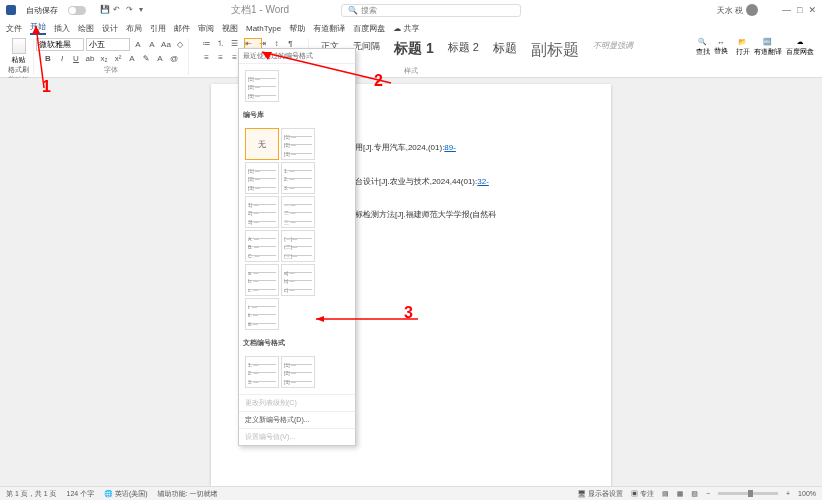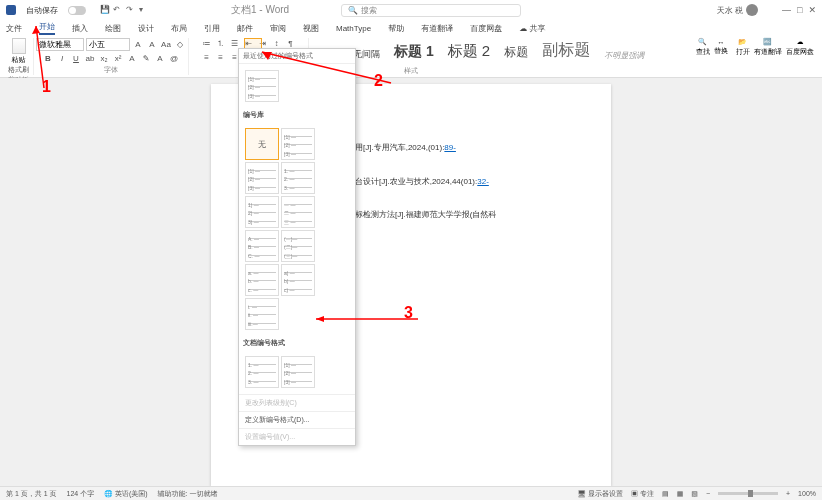--- a/index.html
+++ b/index.html
@@ -10,40 +10,40 @@
 .title-bar .toggle{width:18px;height:9px;background:#ccc;border-radius:5px;position:relative;}
 .title-bar .toggle::after{content:'';position:absolute;width:7px;height:7px;background:#fff;border-radius:50%;left:1px;top:1px;}
 .title-bar .qat{display:flex;gap:3px;margin-left:4px;}
 .title-bar .qat span{width:10px;height:10px;color:#666;font-size:8px;}
 .title-bar .doc-title{position:absolute;left:50%;transform:translateX(-180px);font-size:10px;color:#888;}
 .title-bar .search{position:absolute;left:50%;transform:translateX(-70px);display:flex;align-items:center;gap:3px;border:1px solid #ddd;border-radius:3px;padding:1px 6px;width:180px;height:13px;font-size:8px;color:#888;}
 .title-bar .right{margin-left:auto;display:flex;align-items:center;gap:24px;font-size:8px;color:#555;}
 .title-bar .right .user{display:flex;align-items:center;gap:3px;}
 .title-bar .right .user .avatar{width:12px;height:12px;background:#888;border-radius:50%;}
 .title-bar .winbtns{display:flex;gap:6px;color:#666;font-size:9px;}
-.tabs{height:16px;background:#fff;display:flex;align-items:center;padding:0 6px;gap:17px;font-size:8px;color:#444;}
+.tabs{height:16px;background:#fff;display:flex;align-items:center;padding:0 6px;gap:8px;font-size:8px;color:#444;}
 .tabs span{cursor:pointer;}
 .tabs .active{color:#2b579a;border-bottom:2px solid #2b579a;padding-bottom:1px;}
 .ribbon{height:42px;background:#fff;border-bottom:1px solid #ddd;display:flex;align-items:flex-start;padding:2px 4px;position:relative;}
 .ribbon .grp{display:flex;flex-direction:column;align-items:center;padding:0 4px;border-right:1px solid #eee;height:100%;}
 .ribbon .clipboard{width:30px;}
 .ribbon .paste-btn{display:flex;flex-direction:column;align-items:center;font-size:7px;gap:1px;}
 .ribbon .paste-btn .ico{width:14px;height:16px;background:linear-gradient(#fff,#eee);border:1px solid #ccc;}
 .ribbon .font-grp{width:155px;}
 .ribbon .font-row{display:flex;gap:2px;align-items:flex-end;}
 .ribbon .font-sel{border:1px solid #ccc;font-size:8px;padding:0 2px;height:13px;background:#fff;}
 .ribbon .font-sel.name{width:48px;}
 .ribbon .font-sel.size{width:44px;}
 .ribbon .mini-btn{width:12px;height:12px;font-size:8px;color:#555;text-align:center;line-height:12px;}
 .ribbon .para-grp{width:120px;}
 .ribbon .grp-label{font-size:7px;color:#888;margin-top:auto;}
-.ribbon .styles-grp{flex:1;display:flex;align-items:flex-end;gap:6px;padding:0 8px;}
+.ribbon .styles-grp{flex:1;display:flex;align-items:flex-start;gap:6px;padding:0 8px;}
 .ribbon .style-item{font-size:9px;color:#444;padding:2px 4px;white-space:nowrap;}
 .ribbon .style-item.h1{font-size:14px;font-weight:bold;}
-.ribbon .style-item.h2{font-size:15px;}
+.ribbon .style-item.h2{font-size:11px;}
 .ribbon .style-item.tit{font-size:12px;}
 .ribbon .style-item.sub{font-size:16px;color:#666;}
 .ribbon .style-item.noint{font-size:8px;color:#999;font-style:italic;}
 .ribbon .edit-grp{display:flex;gap:4px;padding:0 4px;}
 .ribbon .edit-btn{display:flex;flex-direction:column;align-items:center;font-size:7px;gap:1px;}
 .canvas{position:absolute;top:78px;left:0;right:0;bottom:14px;background:#f0f0f0;display:flex;justify-content:center;overflow:hidden;}
 .page{width:400px;background:#fff;margin-top:6px;box-shadow:0 1px 3px rgba(0,0,0,0.2);padding:58px 40px;font-size:8px;line-height:1.6;color:#333;position:relative;}
 .page .para{margin-bottom:4px;}
 .page a{color:#0563c1;text-decoration:underline;margin-top:12px;}
 .dropdown{position:absolute;top:48px;left:238px;width:118px;background:#fff;border:1px solid #ccc;box-shadow:2px 2px 5px rgba(0,0,0,0.2);z-index:100;font-size:7px;}

